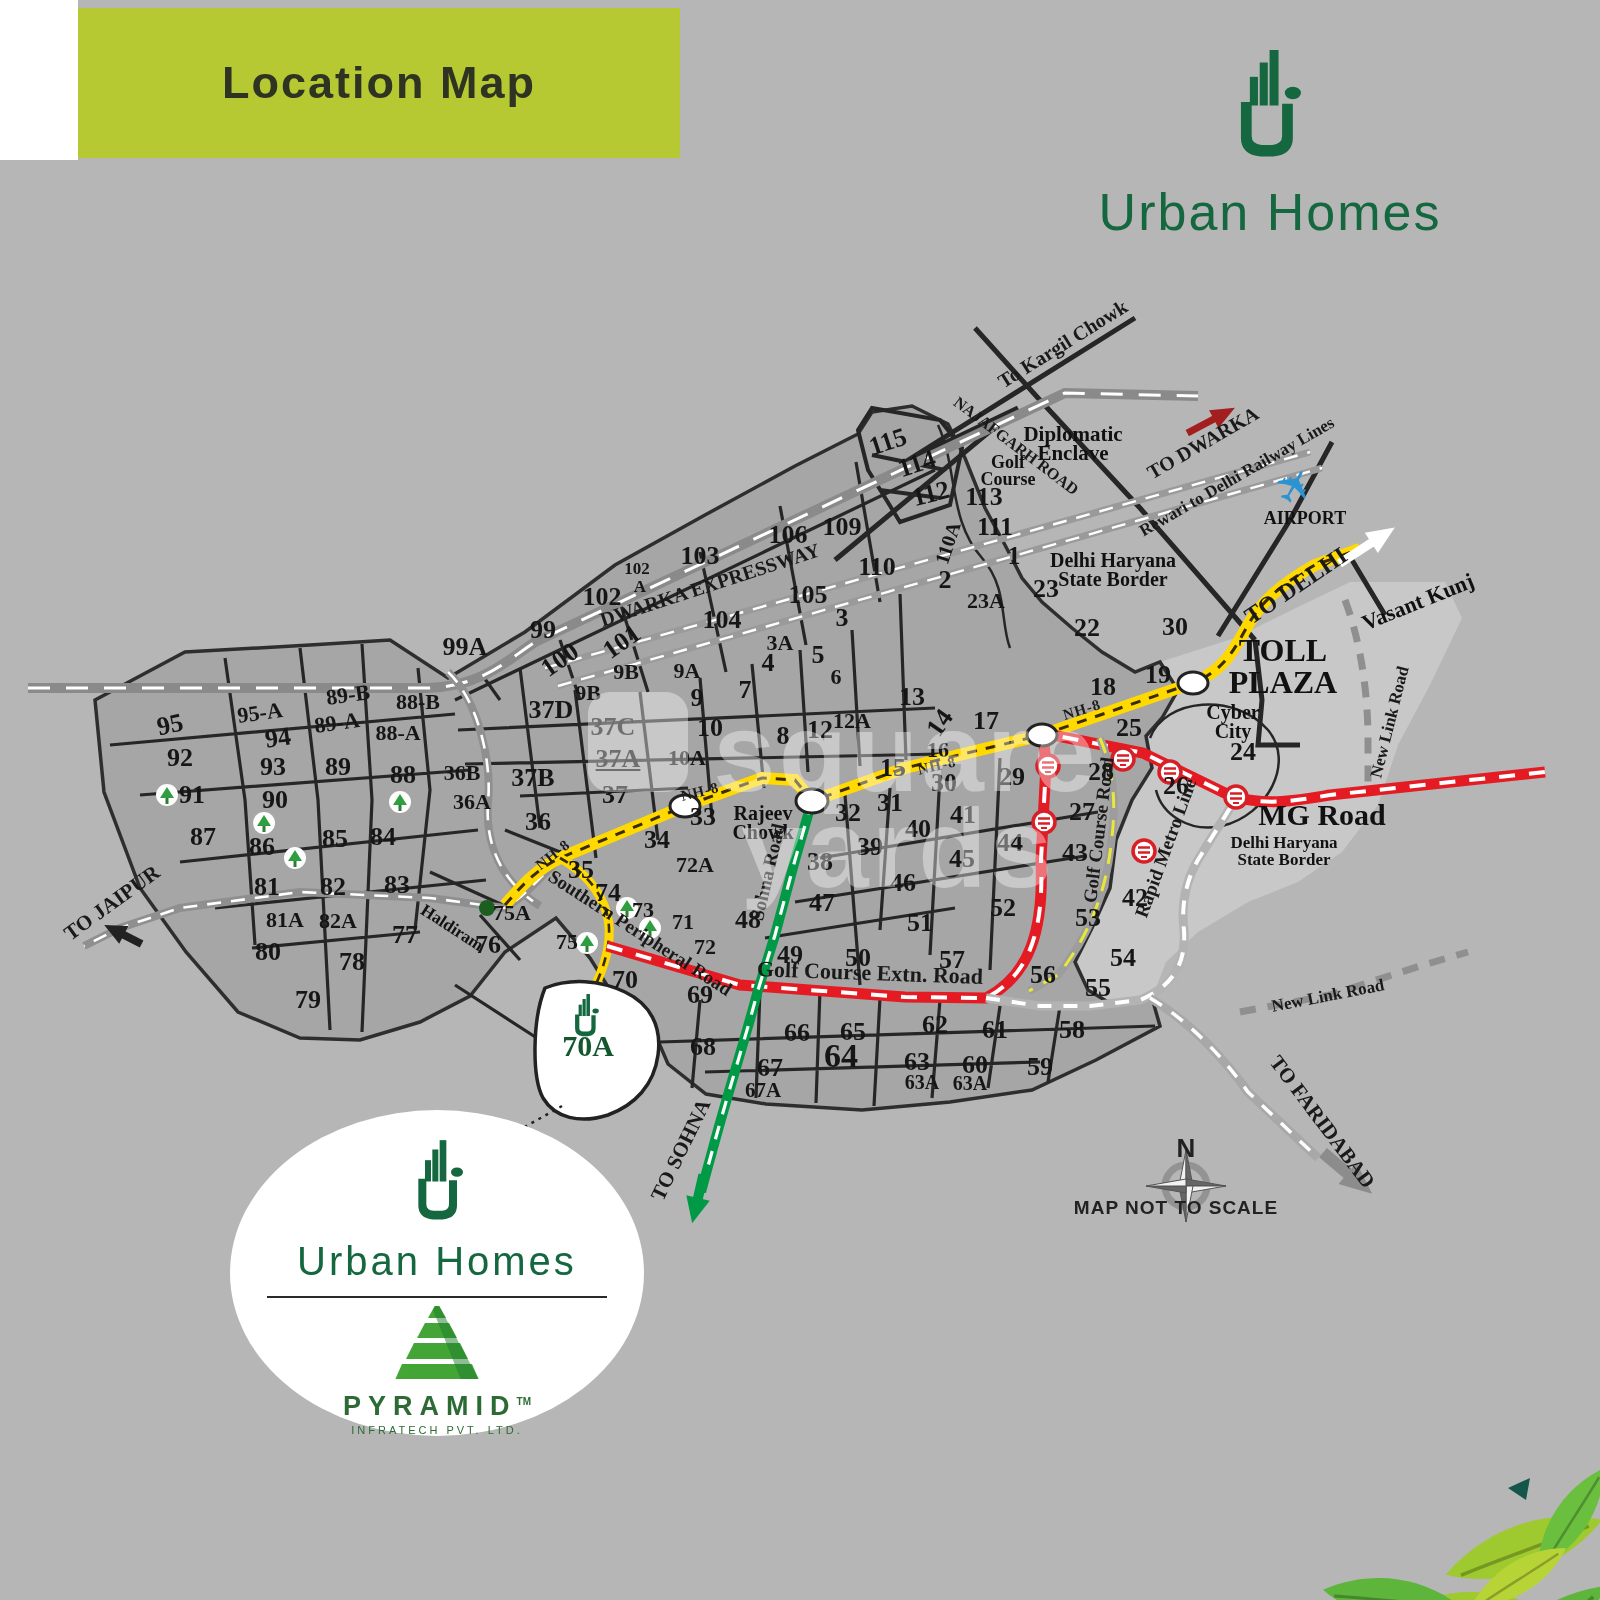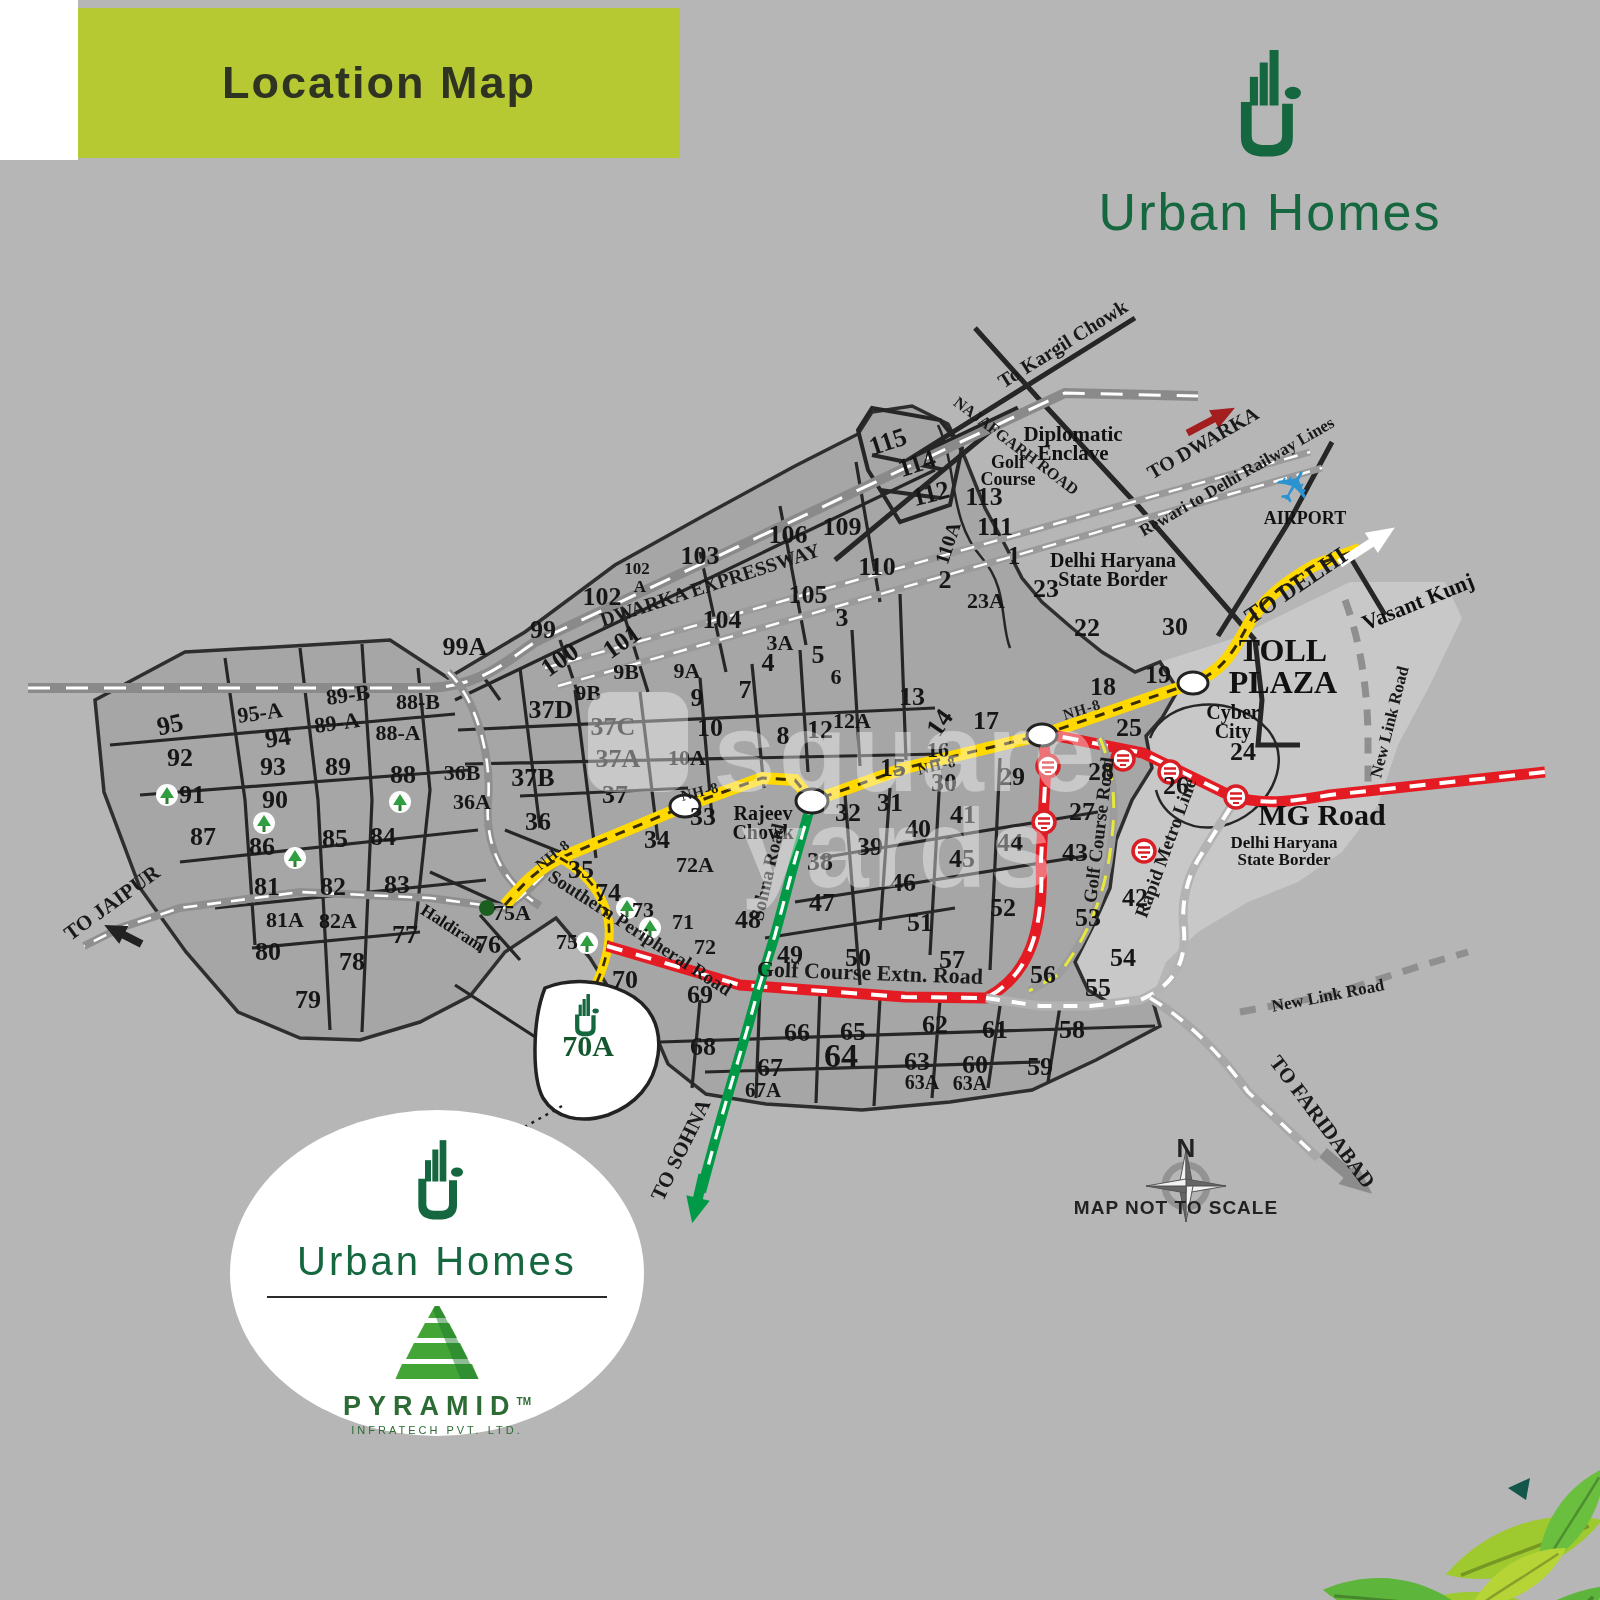--- a/index.html
+++ b/index.html
@@ -289,21 +289,21 @@
       <span class="lbl sec" style="left: 465px; top: 647px; font-size: 26px; transform: translate(-50%, -50%) rotate(0deg);">99A</span>
       <span class="lbl sec" style="left: 626px; top: 672px; font-size: 22px; transform: translate(-50%, -50%) rotate(0deg);">9B</span>
       <span class="lbl sec" style="left: 588px; top: 693px; font-size: 22px; transform: translate(-50%, -50%) rotate(0deg);">9B</span>
       <span class="lbl sec" style="left: 687px; top: 671px; font-size: 22px; transform: translate(-50%, -50%) rotate(0deg);">9A</span>
       <span class="lbl sec" style="left: 697px; top: 698px; font-size: 26px; transform: translate(-50%, -50%) rotate(0deg);">9</span>
       <span class="lbl sec" style="left: 745px; top: 690px; font-size: 26px; transform: translate(-50%, -50%) rotate(0deg);">7</span>
       <span class="lbl sec" style="left: 690px; top: 728px; font-size: 26px; transform: translate(-50%, -50%) rotate(0deg); margin-left: 20px;">10</span>
       <span class="lbl sec" style="left: 687px; top: 758px; font-size: 22px; transform: translate(-50%, -50%) rotate(0deg);">10A</span>
       <span class="lbl sec" style="left: 545px; top: 710px; font-size: 26px; transform: translate(-50%, -50%) rotate(0deg); padding-left: 12px;">37D</span>
       <span class="lbl sec" style="left: 613px; top: 727px; font-size: 26px; transform: translate(-50%, -50%) rotate(0deg);">37C</span>
-      <span class="lbl sec" style="left: 618px; top: 759px; font-size: 26px; transform: translate(-50%, -50%) rotate(0deg);">37A</span>
+      <span class="lbl sec" style="left: 618px; top: 759px; font-size: 26px; transform: translate(-50%, -50%) rotate(0deg); text-decoration: underline;">37A</span>
       <span class="lbl sec" style="left: 533px; top: 778px; font-size: 26px; transform: translate(-50%, -50%) rotate(0deg);">37B</span>
       <span class="lbl sec" style="left: 615px; top: 795px; font-size: 26px; transform: translate(-50%, -50%) rotate(0deg);">37</span>
       <span class="lbl sec" style="left: 538px; top: 822px; font-size: 26px; transform: translate(-50%, -50%) rotate(0deg);">36</span>
       <span class="lbl sec" style="left: 462px; top: 773px; font-size: 22px; transform: translate(-50%, -50%) rotate(0deg);">36B</span>
       <span class="lbl sec" style="left: 472px; top: 802px; font-size: 22px; transform: translate(-50%, -50%) rotate(0deg);">36A</span>
       <span class="lbl sec" style="left: 657px; top: 840px; font-size: 26px; transform: translate(-50%, -50%) rotate(0deg);">34</span>
       <span class="lbl sec" style="left: 703px; top: 817px; font-size: 26px; transform: translate(-50%, -50%) rotate(0deg);">33</span>
       <span class="lbl sec" style="left: 581px; top: 870px; font-size: 26px; transform: translate(-50%, -50%) rotate(0deg);">35</span>
       <span class="lbl sec" style="left: 608px; top: 893px; font-size: 26px; transform: translate(-50%, -50%) rotate(0deg);">74</span>
       <span class="lbl sec" style="left: 643px; top: 910px; font-size: 22px; transform: translate(-50%, -50%) rotate(0deg);">73</span>

